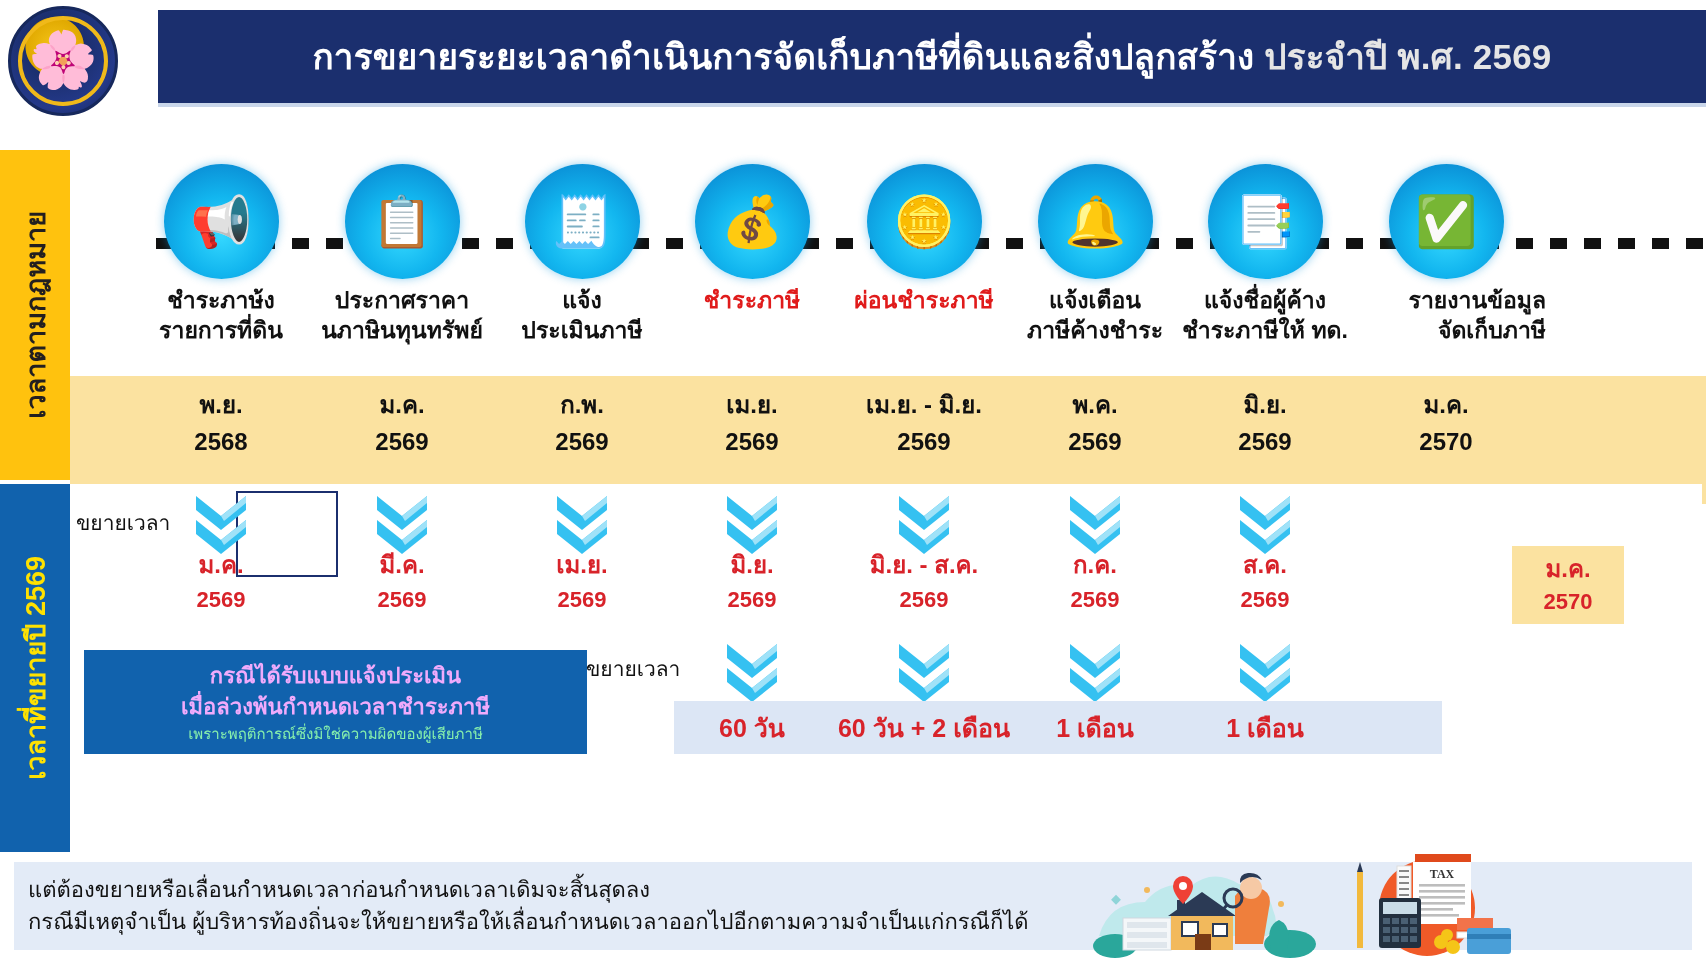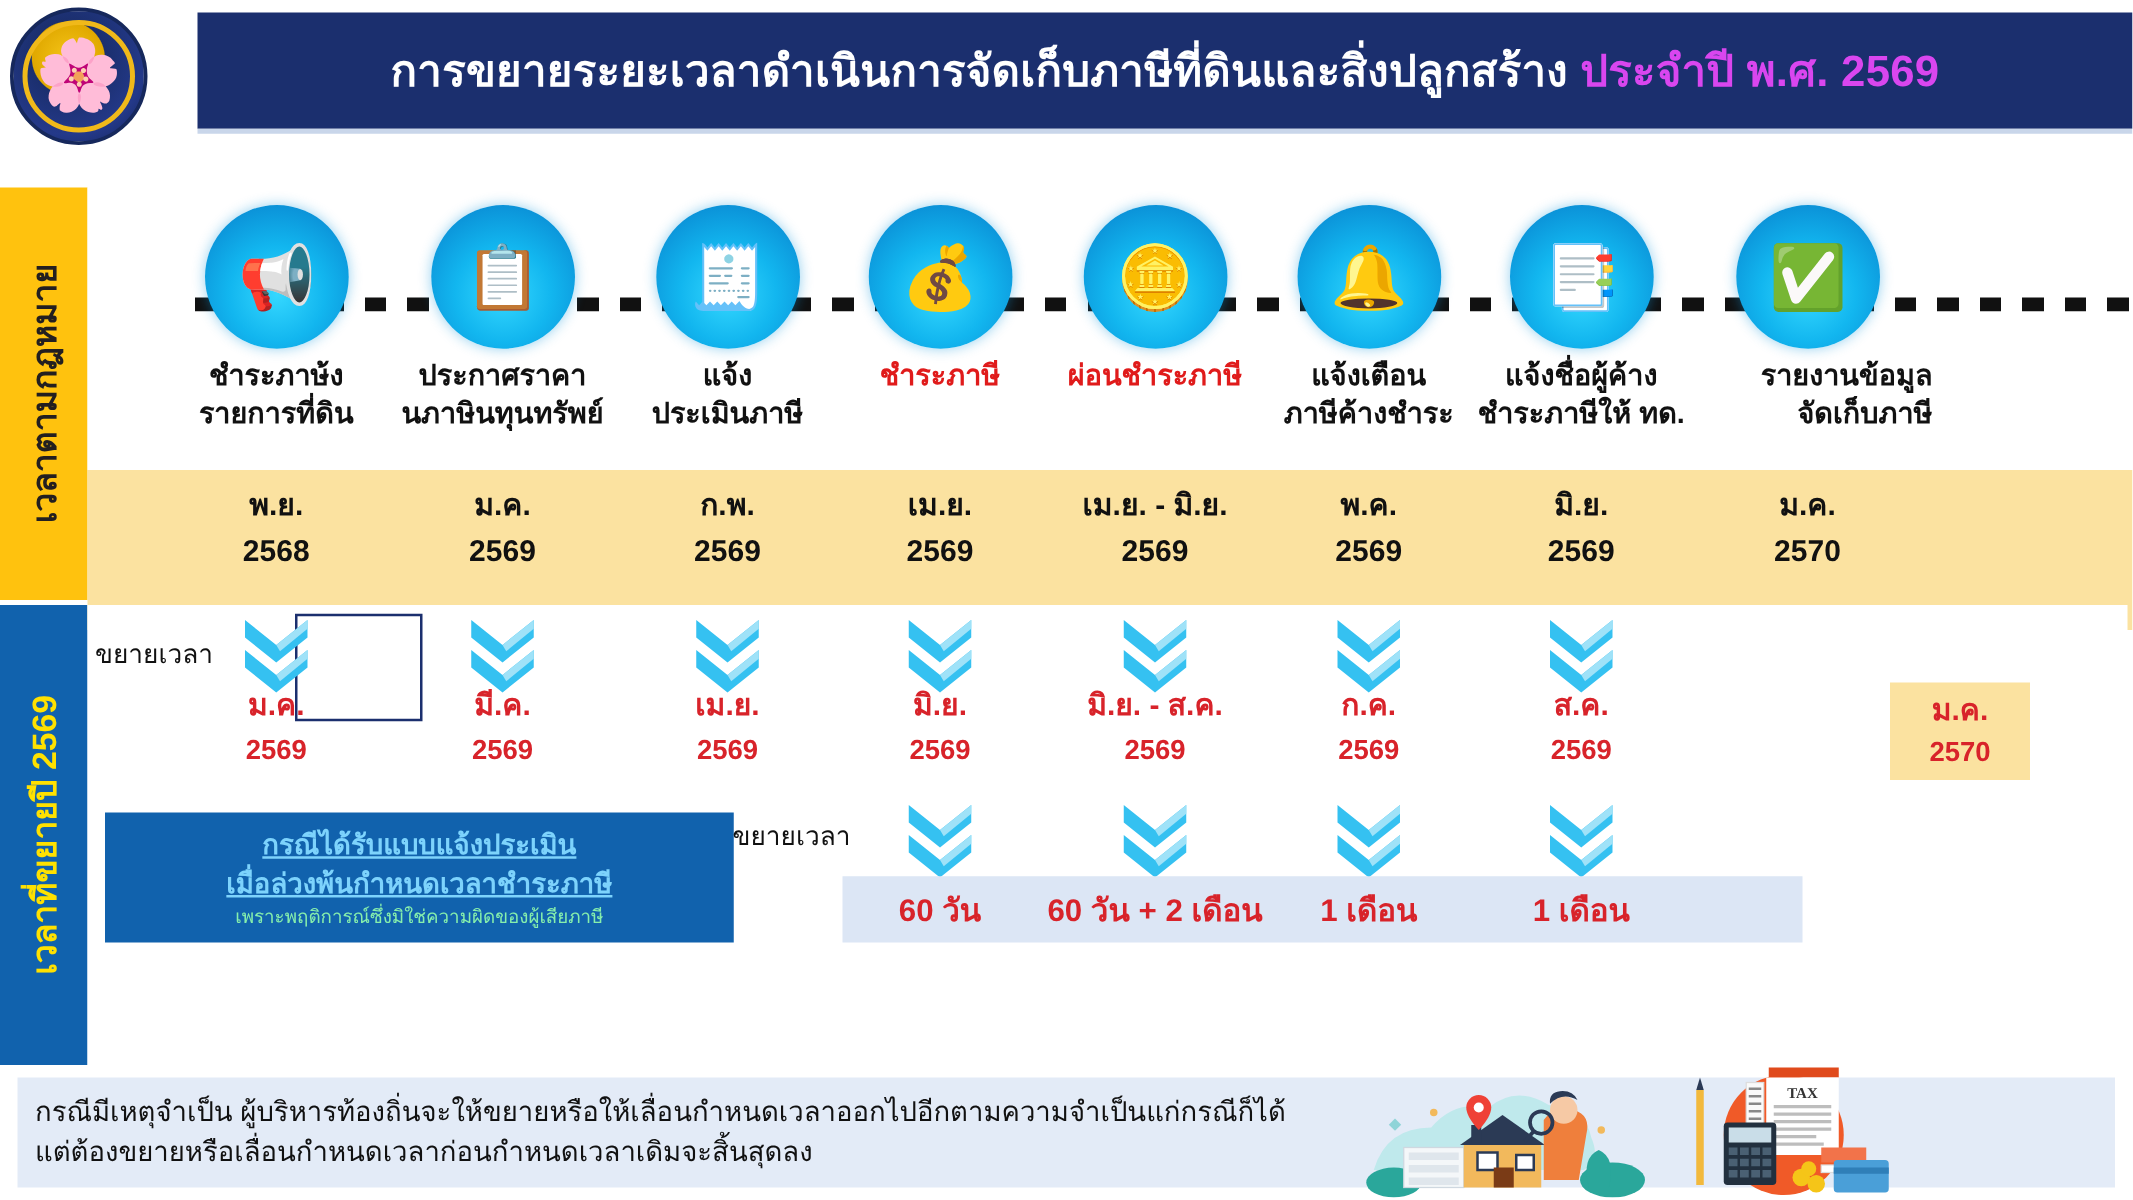--- a/index.html
+++ b/index.html
@@ -14,21 +14,21 @@
   
   .header-bar {
     position: absolute; left: 158px; top: 10px; width: 1548px; height: 93px;
     background: #1b2f6e;
     display: flex; align-items: center; justify-content: center;
   }
   .header-title {
     font-size: 35px; font-weight: bold; color: #ffffff; white-space: nowrap;
     letter-spacing: .2px;
   }
-  .header-title .hl { color: #d946ef; text-align: right; }
+  .header-title .hl { color: #e5e5e5; text-align: right; }
 
   .seal {
     position: absolute; left: 8px; top: 6px; width: 110px; height: 110px;
     border-radius: 50%;
     background: radial-gradient(circle at 42% 36%, #f5c518 0%, #e0a800 32%, #1b2f6e 33%, #24398a 68%, #142456 100%);
     border: 3px solid #16285c;
     overflow: hidden;
   }
   .seal .ring {
     position:absolute; left:7px; top:7px; right:7px; bottom:7px;
@@ -120,21 +120,21 @@
   }
   .yellow-tag .yr { font-size:22px; }
 
   
   .note-box {
     position:absolute; left:14px; top:166px; width:503px; height:104px;
     background:#1162ad; display:flex; flex-direction:column;
     align-items:center; justify-content:center; text-align:center;
     padding: 4px 6px;
   }
-  .note-box .l1, .note-box .l2 { color:#7dd3fc; font-size:22px; font-weight:bold; line-height:1.42;text-decoration:underline; }
+  .note-box .l1, .note-box .l2 { color:#f0abfc; font-size:22px; font-weight:bold; line-height:1.42; }
   .note-box .l3 { color:#86efac; font-size:15px; font-weight:normal; line-height:1.42; }
 
   
   .kh-word2 { position:absolute; left:516px; top:168px; font-size:21px; color:#111; white-space:nowrap; }
 
   
   .dur-strip {
     position:absolute; left:604px; top:217px; width:768px; height:53px;
     background:#dce6f5;
   }
@@ -415,22 +415,22 @@
 
     <div class="dur-strip" id="dur-strip">
         <div class="dur-cell" style="left: -32px; width: 220px;">60 วัน</div>
         <div class="dur-cell" style="left: 140px; width: 220px;">60 วัน + 2 เดือน</div>
         <div class="dur-cell" style="left: 311px; width: 220px;">1 เดือน</div>
         <div class="dur-cell" style="left: 481px; width: 220px;">1 เดือน</div>
       </div>
   </div>
 
   <div class="footer">
+    <p>แต่ต้องขยายหรือเลื่อนกำหนดเวลาก่อนกำหนดเวลาเดิมจะสิ้นสุดลง</p>
     <p>กรณีมีเหตุจำเป็น ผู้บริหารท้องถิ่นจะให้ขยายหรือให้เลื่อนกำหนดเวลาออกไปอีกตามความจำเป็นแก่กรณีก็ได้</p>
-    <p>แต่ต้องขยายหรือเลื่อนกำหนดเวลาก่อนกำหนดเวลาเดิมจะสิ้นสุดลง</p>
   </div>
 
   <div class="ill-house">
     <svg viewBox="0 0 240 92" xmlns="http://www.w3.org/2000/svg">
       <path d="M14 70 q10-34 46-34 q18-22 46-16 q22-18 48-2 q30 4 34 26 q8 18-6 26z" fill="#bfe9ec"></path>
       <ellipse cx="30" cy="80" rx="22" ry="12" fill="#2aa79b"></ellipse>
       <ellipse cx="205" cy="78" rx="26" ry="14" fill="#2aa79b"></ellipse>
       <rect x="38" y="52" width="48" height="32" fill="#f4f7f9" stroke="#cfd8e0"></rect>
       <rect x="42" y="56" width="40" height="6" fill="#dfe6ec"></rect>
       <rect x="42" y="66" width="40" height="6" fill="#dfe6ec"></rect>

